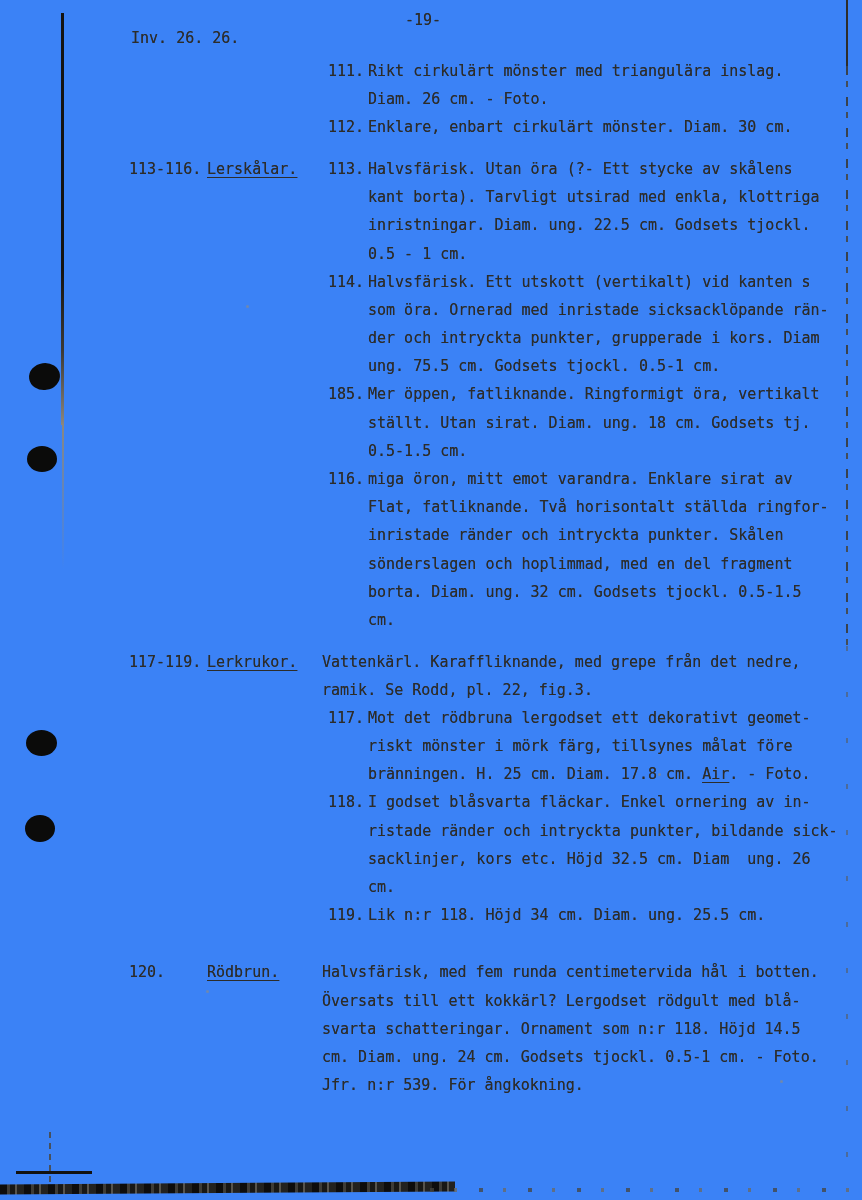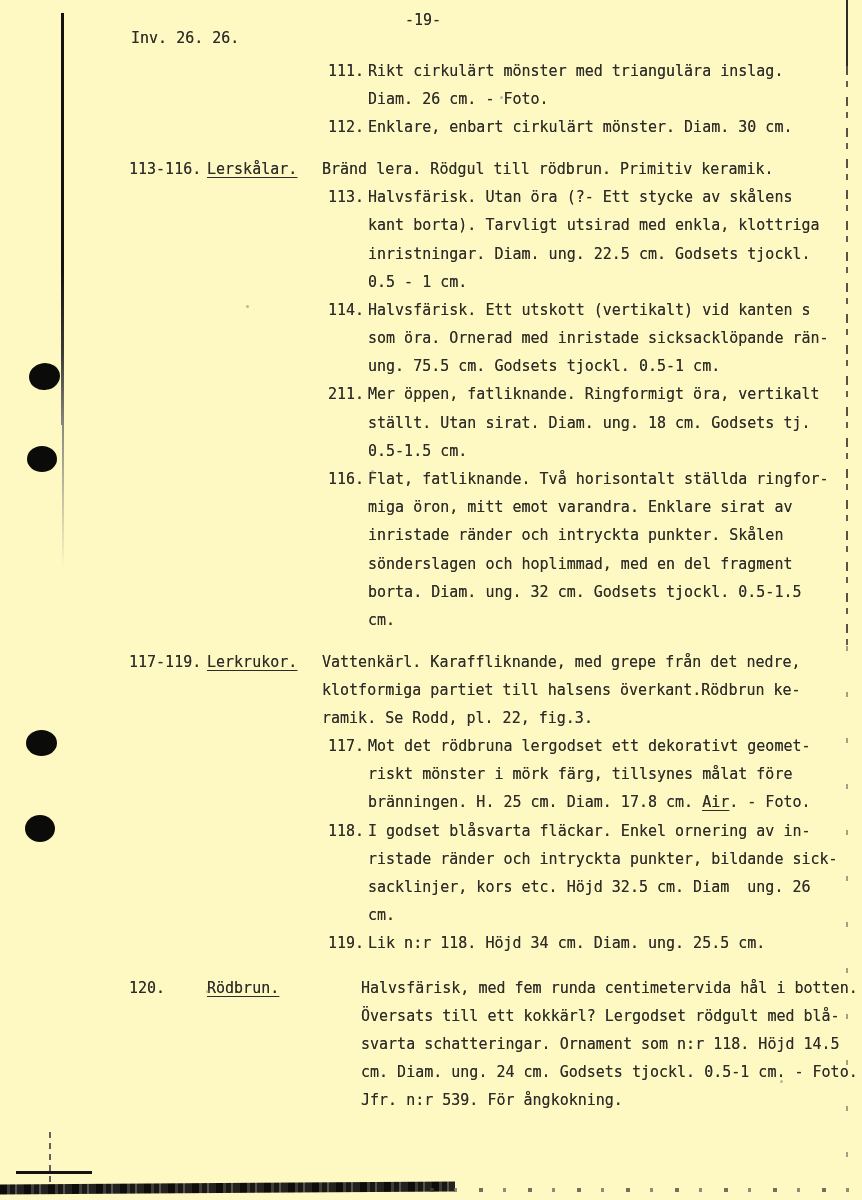--- a/index.html
+++ b/index.html
@@ -2,21 +2,21 @@
 <html><head>
 <meta charset="utf-8">
 <style>
   html,body{margin:0;padding:0;}
   body{
     width:862px;height:1200px;overflow:hidden;
     background:#f5f4ef;
     font-family:"DejaVu Sans Mono","Liberation Mono",monospace;
     color:#2d2c29;
   }
-  .page{position:relative;width:862px;height:1200px;background:#fef9c3;text-decoration:underline;}
+  .page{position:relative;width:862px;height:1200px;background:#3b82f6;text-decoration:underline;}
 
   
   .tw{font-size:15px;line-height:28.2px;white-space:pre;
       text-shadow:0 0 .5px rgba(40,38,34,.65);}
   .pageno{position:absolute;left:405px;top:6px;}
   .inv{position:absolute;left:131px;top:24px;}
 
   
   #entries{position:absolute;left:0;top:57px;width:725px;}
   .entry{position:relative;}
@@ -77,78 +77,77 @@
           <div class="item">
             <span class="tw num">112.</span>
             <div class="tw line">Enklare, enbart cirkulärt mönster. Diam. 30 cm.</div>
           </div>
         </div>
       </section>
       <section class="entry" style="margin-top: 13.4px;">
         <span class="tw range">113-116.</span>
         <span class="tw name">Lerskålar.</span>
         <div class="body">
-          <div class="tw line intro">Bränd lera. Rödgul till rödbrun. Primitiv keramik.</div>
           <div class="item">
             <span class="tw num">113.</span>
             <div class="tw line">Halvsfärisk. Utan öra (?- Ett stycke av skålens</div>
             <div class="tw line">kant borta). Tarvligt utsirad med enkla, klottriga</div>
             <div class="tw line">inristningar. Diam. ung. 22.5 cm. Godsets tjockl.</div>
             <div class="tw line">0.5 - 1 cm.</div>
           </div>
           <div class="item">
             <span class="tw num">114.</span>
             <div class="tw line">Halvsfärisk. Ett utskott (vertikalt) vid kanten s</div>
             <div class="tw line">som öra. Ornerad med inristade sicksacklöpande rän-</div>
+            <div class="tw line">der och intryckta punkter, grupperade i kors. Diam</div>
             <div class="tw line">ung. 75.5 cm. Godsets tjockl. 0.5-1 cm.</div>
           </div>
           <div class="item">
-            <span class="tw num">211.</span>
+            <span class="tw num">185.</span>
             <div class="tw line">Mer öppen, fatliknande. Ringformigt öra, vertikalt</div>
             <div class="tw line">ställt. Utan sirat. Diam. ung. 18 cm. Godsets tj.</div>
             <div class="tw line">0.5-1.5 cm.</div>
           </div>
           <div class="item">
             <span class="tw num">116.</span>
+            <div class="tw line">miga öron, mitt emot varandra. Enklare sirat av</div>
             <div class="tw line">Flat, fatliknande. Två horisontalt ställda ringfor-</div>
-            <div class="tw line">miga öron, mitt emot varandra. Enklare sirat av</div>
             <div class="tw line">inristade ränder och intryckta punkter. Skålen</div>
             <div class="tw line">sönderslagen och hoplimmad, med en del fragment</div>
             <div class="tw line">borta. Diam. ung. 32 cm. Godsets tjockl. 0.5-1.5</div>
             <div class="tw line">cm.</div>
           </div>
         </div>
       </section>
       <section class="entry" style="margin-top: 13.4px;">
         <span class="tw range">117-119.</span>
         <span class="tw name">Lerkrukor.</span>
         <div class="body">
           <div class="tw line intro">Vattenkärl. Karaffliknande, med grepe från det nedre,</div>
-          <div class="tw line intro">klotformiga partiet till halsens överkant.Rödbrun ke-</div>
           <div class="tw line intro">ramik. Se Rodd, pl. 22, fig.3.</div>
           <div class="item">
             <span class="tw num">117.</span>
             <div class="tw line">Mot det rödbruna lergodset ett dekorativt geomet-</div>
             <div class="tw line">riskt mönster i mörk färg, tillsynes målat före</div>
             <div class="tw line">bränningen. H. 25 cm. Diam. 17.8 cm. <u>Air</u>. - Foto.</div>
           </div>
           <div class="item">
             <span class="tw num">118.</span>
             <div class="tw line">I godset blåsvarta fläckar. Enkel ornering av in-</div>
             <div class="tw line">ristade ränder och intryckta punkter, bildande sick-</div>
             <div class="tw line">sacklinjer, kors etc. Höjd 32.5 cm. Diam  ung. 26</div>
             <div class="tw line">cm.</div>
           </div>
           <div class="item">
             <span class="tw num">119.</span>
             <div class="tw line">Lik n:r 118. Höjd 34 cm. Diam. ung. 25.5 cm.</div>
           </div>
         </div>
       </section>
-      <section class="entry" style="margin-top: 16px; padding-left: 39px;">
+      <section class="entry" style="margin-top: 29px;">
         <span class="tw range">120.</span>
         <span class="tw name">Rödbrun.</span>
         <div class="body">
           <div class="tw line intro">Halvsfärisk, med fem runda centimetervida hål i botten.</div>
           <div class="tw line intro">Översats till ett kokkärl? Lergodset rödgult med blå-</div>
           <div class="tw line intro">svarta schatteringar. Ornament som n:r 118. Höjd 14.5</div>
           <div class="tw line intro">cm. Diam. ung. 24 cm. Godsets tjockl. 0.5-1 cm. - Foto.</div>
           <div class="tw line intro">Jfr. n:r 539. För ångkokning.</div>
         </div>
       </section>

